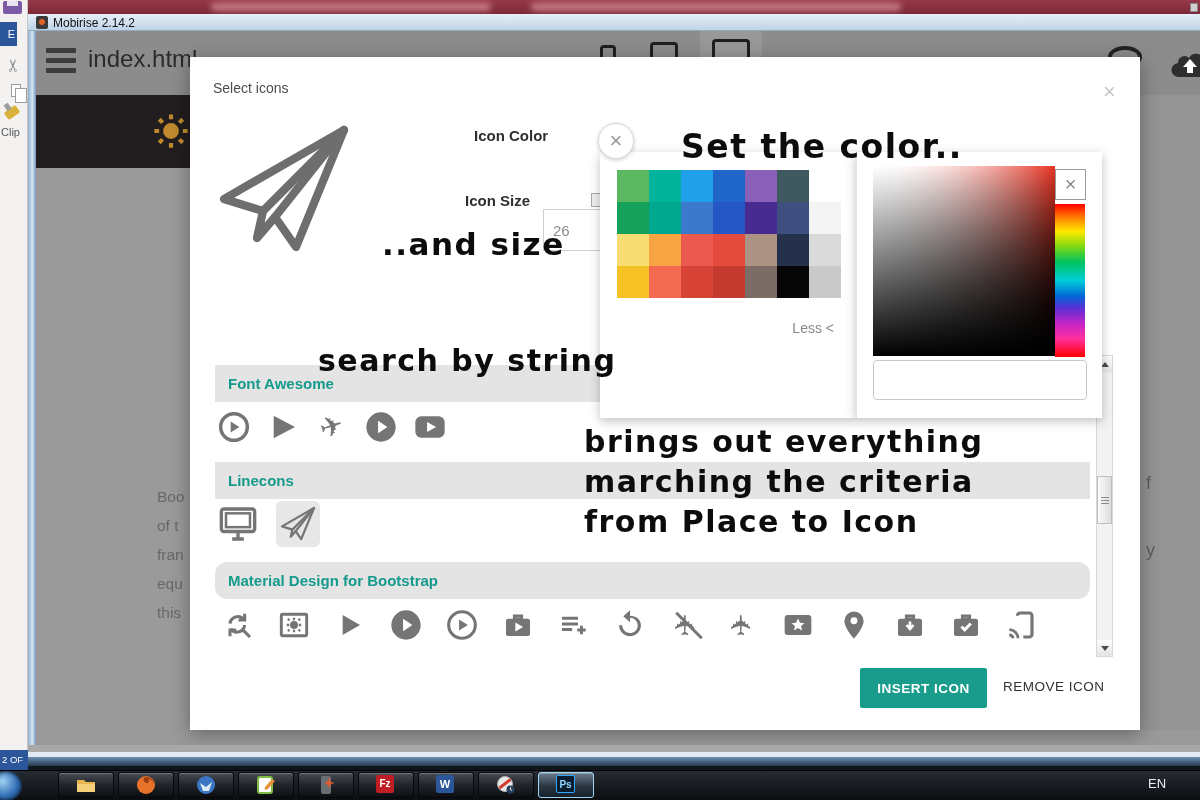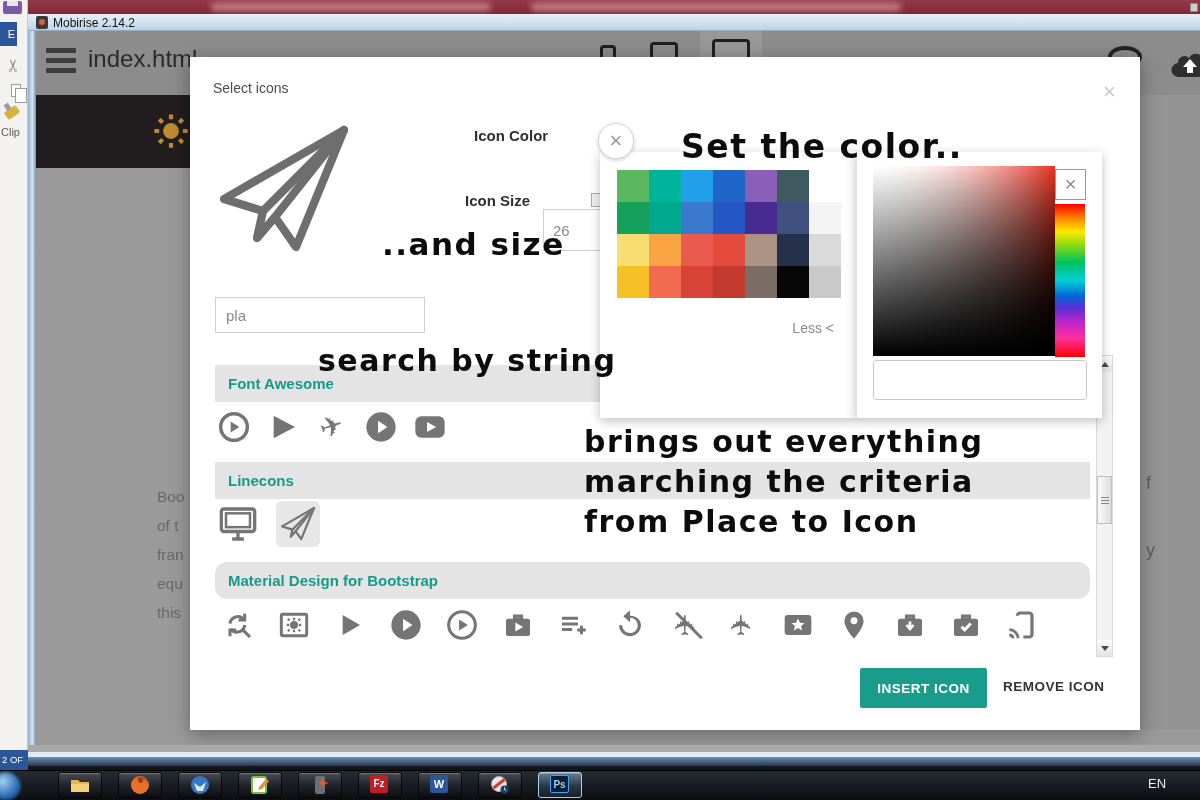--- a/index.html
+++ b/index.html
@@ -79,21 +79,21 @@
 
   .dlg-scroll { left:906px; top:298px; width:17px; height:302px; background:#f2f2f2; border:1px solid #d8d8d8; }
   .scr-btn { position:absolute; left:0; width:15px; height:16px; background:linear-gradient(#fdfdfd,#e4e4e4); display:flex; align-items:center; justify-content:center; }
   .tri-up { width:0; height:0; border-left:4px solid transparent; border-right:4px solid transparent; border-bottom:5px solid #4a4a4a; }
   .tri-dn { width:0; height:0; border-left:4px solid transparent; border-right:4px solid transparent; border-top:5px solid #4a4a4a; }
   .scr-thumb { position:absolute; left:0; top:120px; width:15px; height:48px; background:linear-gradient(90deg,#fbfbfb,#dcdcdc); border:1px solid #bdbdbd; }
   .scr-grip { position:absolute; left:3px; top:20px; width:8px; }
   .scr-grip div { height:1px; background:#8a8a8a; margin-bottom:2px; }
 
   .insert-btn { left:670px; top:611px; width:127px; height:40px; background:#1a9c8d; color:#fff; font-size:13.5px; font-weight:bold; letter-spacing:.5px; display:flex; align-items:center; justify-content:center; cursor:pointer; border-radius:2px; }
-  .remove-btn { left:813px; top:622px; font-size:13.5px; font-weight:bold; color:#333; letter-spacing:.5px; cursor:pointer; }
+  .remove-btn { left:813px; top:622px; font-size:13.5px; font-weight:normal; color:#333; letter-spacing:.5px; cursor:pointer; }
 
   
   .cp-left { left:600px; top:152px; width:256px; height:266px; background:#fff; box-shadow:0 3px 10px rgba(0,0,0,.25); }
   .cp-right { left:856px; top:152px; width:246px; height:266px; background:#fff; box-shadow:0 3px 10px rgba(0,0,0,.25); border-left:1px solid #e2e2e2; }
   .cp-circle-x { left:598px; top:123px; width:36px; height:36px; background:#fff; border:1px solid #d8d8d8; border-radius:50%; color:#9a9a9a; font-size:22px; line-height:34px; text-align:center; box-shadow:0 1px 4px rgba(0,0,0,.2); }
   .palette { position:absolute; left:17px; top:18px; display:grid; grid-template-columns:repeat(7,32px); grid-auto-rows:32px; }
   .swatch { width:32px; height:32px; }
   .less { position:absolute; right:22px; top:168px; font-size:14px; color:#8a8a8a; cursor:pointer; }
   .sv-square { position:absolute; left:16px; top:14px; width:182px; height:190px; background:
       linear-gradient(to top, #000, rgba(0,0,0,0)),
@@ -109,21 +109,21 @@
   
   .hand { font-family:"DejaVu Sans",sans-serif; font-weight:700; color:#0c0c0c; letter-spacing:1.5px; white-space:nowrap; }
 
   
   .bottom-edge1 { left:28px; top:745px; width:1172px; height:7px; background:#a8a8a8; }
   .bottom-edge2 { left:28px; top:752px; width:1172px; height:5px; background:#e2eaf3; }
   .bottom-edge3 { left:28px; top:757px; width:1172px; height:9px; background:linear-gradient(#6a8fb5,#27384d); }
   .bottom-edge4 { left:28px; top:766px; width:1172px; height:4px; background:#11151c; }
   .taskbar { left:0; top:770px; width:1200px; height:30px; background:linear-gradient(#262b33,#0b0d11); border-top:1px solid #000; }
   .orb { left:-10px; top:771px; width:32px; height:30px; border-radius:50%; background:radial-gradient(circle at 40% 35%, #9fd0f0, #2f6db5 55%, #17375e); box-shadow:inset 0 0 4px #000; }
-  .task-item { position:absolute; top:772px; width:44px; height:26px; border:1px solid #05070a; border-radius:3px;
+  .task-item { position:absolute; top:772px; width:56px; height:26px; border:1px solid #05070a; border-radius:3px;
       background:linear-gradient(rgba(255,255,255,.16),rgba(255,255,255,.04) 50%,rgba(0,0,0,.15));
       box-shadow:inset 0 1px 0 rgba(255,255,255,.25); display:flex; align-items:center; justify-content:center; cursor:pointer; }
   .task-item.active { background:linear-gradient(rgba(190,225,250,.45),rgba(120,160,200,.2) 55%,rgba(40,70,100,.3)); border-color:#9fd4ef; }
   .ti { position:relative; width:20px; height:20px; }
   .en-label { left:1148px; top:776px; font-size:13px; color:#eee; }
 
   input { outline:none; position:absolute; }
 </style>
 </head>
 <body>
@@ -199,21 +199,20 @@
             <path d="M90 10 L10 56 L36 64 L32 82 L44 68 L58 88 Z"></path>
             <path d="M90 10 L36 64"></path>
             <path d="M90 10 L44 68"></path>
           </g>
         </svg></div>
 
     <div class="abs lbl" style="left:284px;top:70px;">Icon Color</div>
     <div class="abs lbl" style="left:275px;top:135px;">Icon Size</div>
     <div class="abs size-checkbox"></div>
     <input class="size-input" value="26" style="">
-    <input class="search-input" value="pla" style="">
 
     <div class="abs band" style="top:308px;">
         <span>Font Awesome</span>
       </div>
     <div class="abs icon-row row-fa">
         <div class="icell">
           <svg viewBox="0 0 24 24" width="100%" height="100%">
             <circle cx="12" cy="12" r="10" fill="none" stroke="currentColor" stroke-width="2.6"></circle>
             <path d="M9.5 7.8l6.5 4.2-6.5 4.2z" fill="currentColor"></path>
           </svg>

